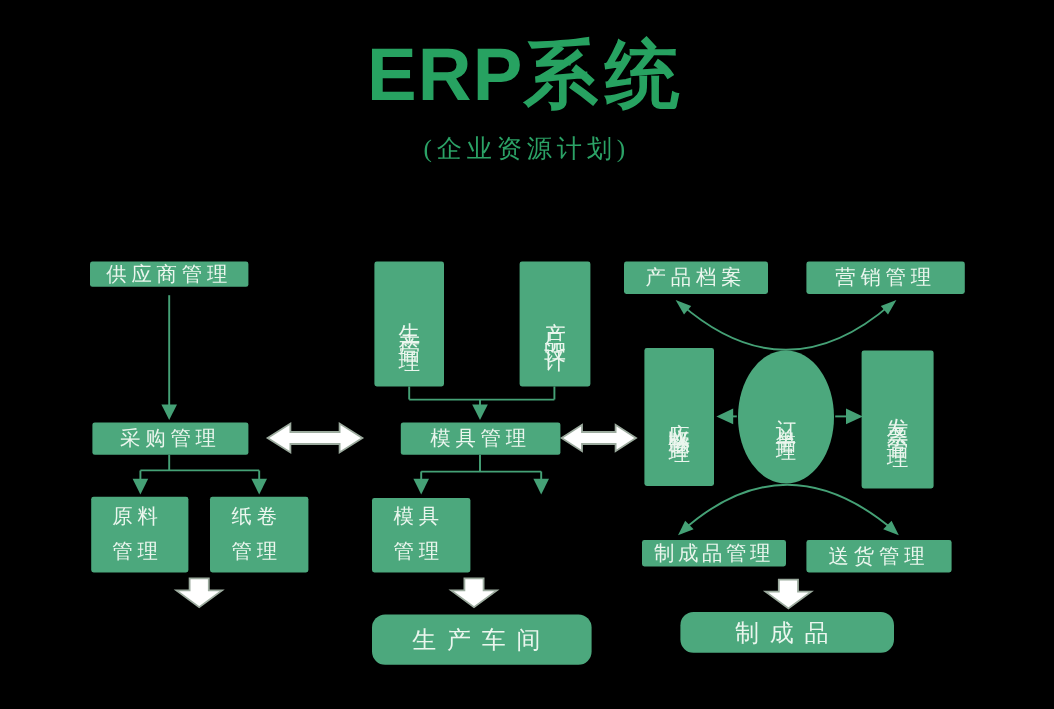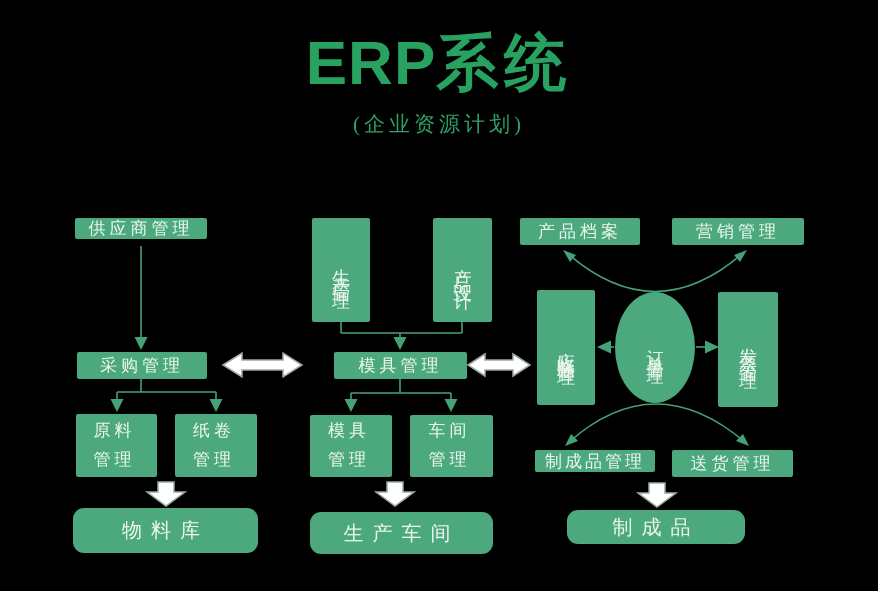--- a/index.html
+++ b/index.html
@@ -73,30 +73,26 @@
   </svg>
 
   <div class="node" style="left:75px;top:218px;width:132px;height:21px">供应商管理</div>
   <div class="node" style="left:77px;top:352px;width:130px;height:27px">采购管理</div>
   <div class="node" style="left:76px;top:414px;width:81px;height:63px">
       <span class="wrap2">原料管理</span>
     </div>
   <div class="node" style="left:175px;top:414px;width:82px;height:63px">
       <span class="wrap2">纸卷管理</span>
     </div>
-  <div class="node rounded" style="left:73px;top:508px;width:185px;height:45px">物料库</div>
 
   <div class="node v-node" style="left:312px;top:218px;width:58px;height:104px">生产管理</div>
   <div class="node v-node" style="left:433px;top:218px;width:59px;height:104px">产品设计</div>
   <div class="node" style="left:334px;top:352px;width:133px;height:27px">模具管理</div>
   <div class="node" style="left:310px;top:415px;width:82px;height:62px">
       <span class="wrap2">模具管理</span>
-    </div>
-  <div class="node" style="left:410px;top:415px;width:83px;height:62px">
-      <span class="wrap2">车间管理</span>
     </div>
   <div class="node rounded" style="left:310px;top:512px;width:183px;height:42px">生产车间</div>
 
   <div class="node" style="left:520px;top:218px;width:120px;height:27px">产品档案</div>
   <div class="node" style="left:672px;top:218px;width:132px;height:27px">营销管理</div>
   <div class="node v-node" style="left:537px;top:290px;width:58px;height:115px;letter-spacing:4px">应收款管理</div>
   <div class="node ellipse" style="left:615px;top:292px;width:80px;height:111px">订单管理</div>
   <div class="node v-node" style="left:718px;top:292px;width:60px;height:115px">发票管理</div>
   <div class="node" style="left:535px;top:450px;width:120px;height:22px;letter-spacing:3px">制成品管理</div>
   <div class="node" style="left:672px;top:450px;width:121px;height:27px">送货管理</div>

